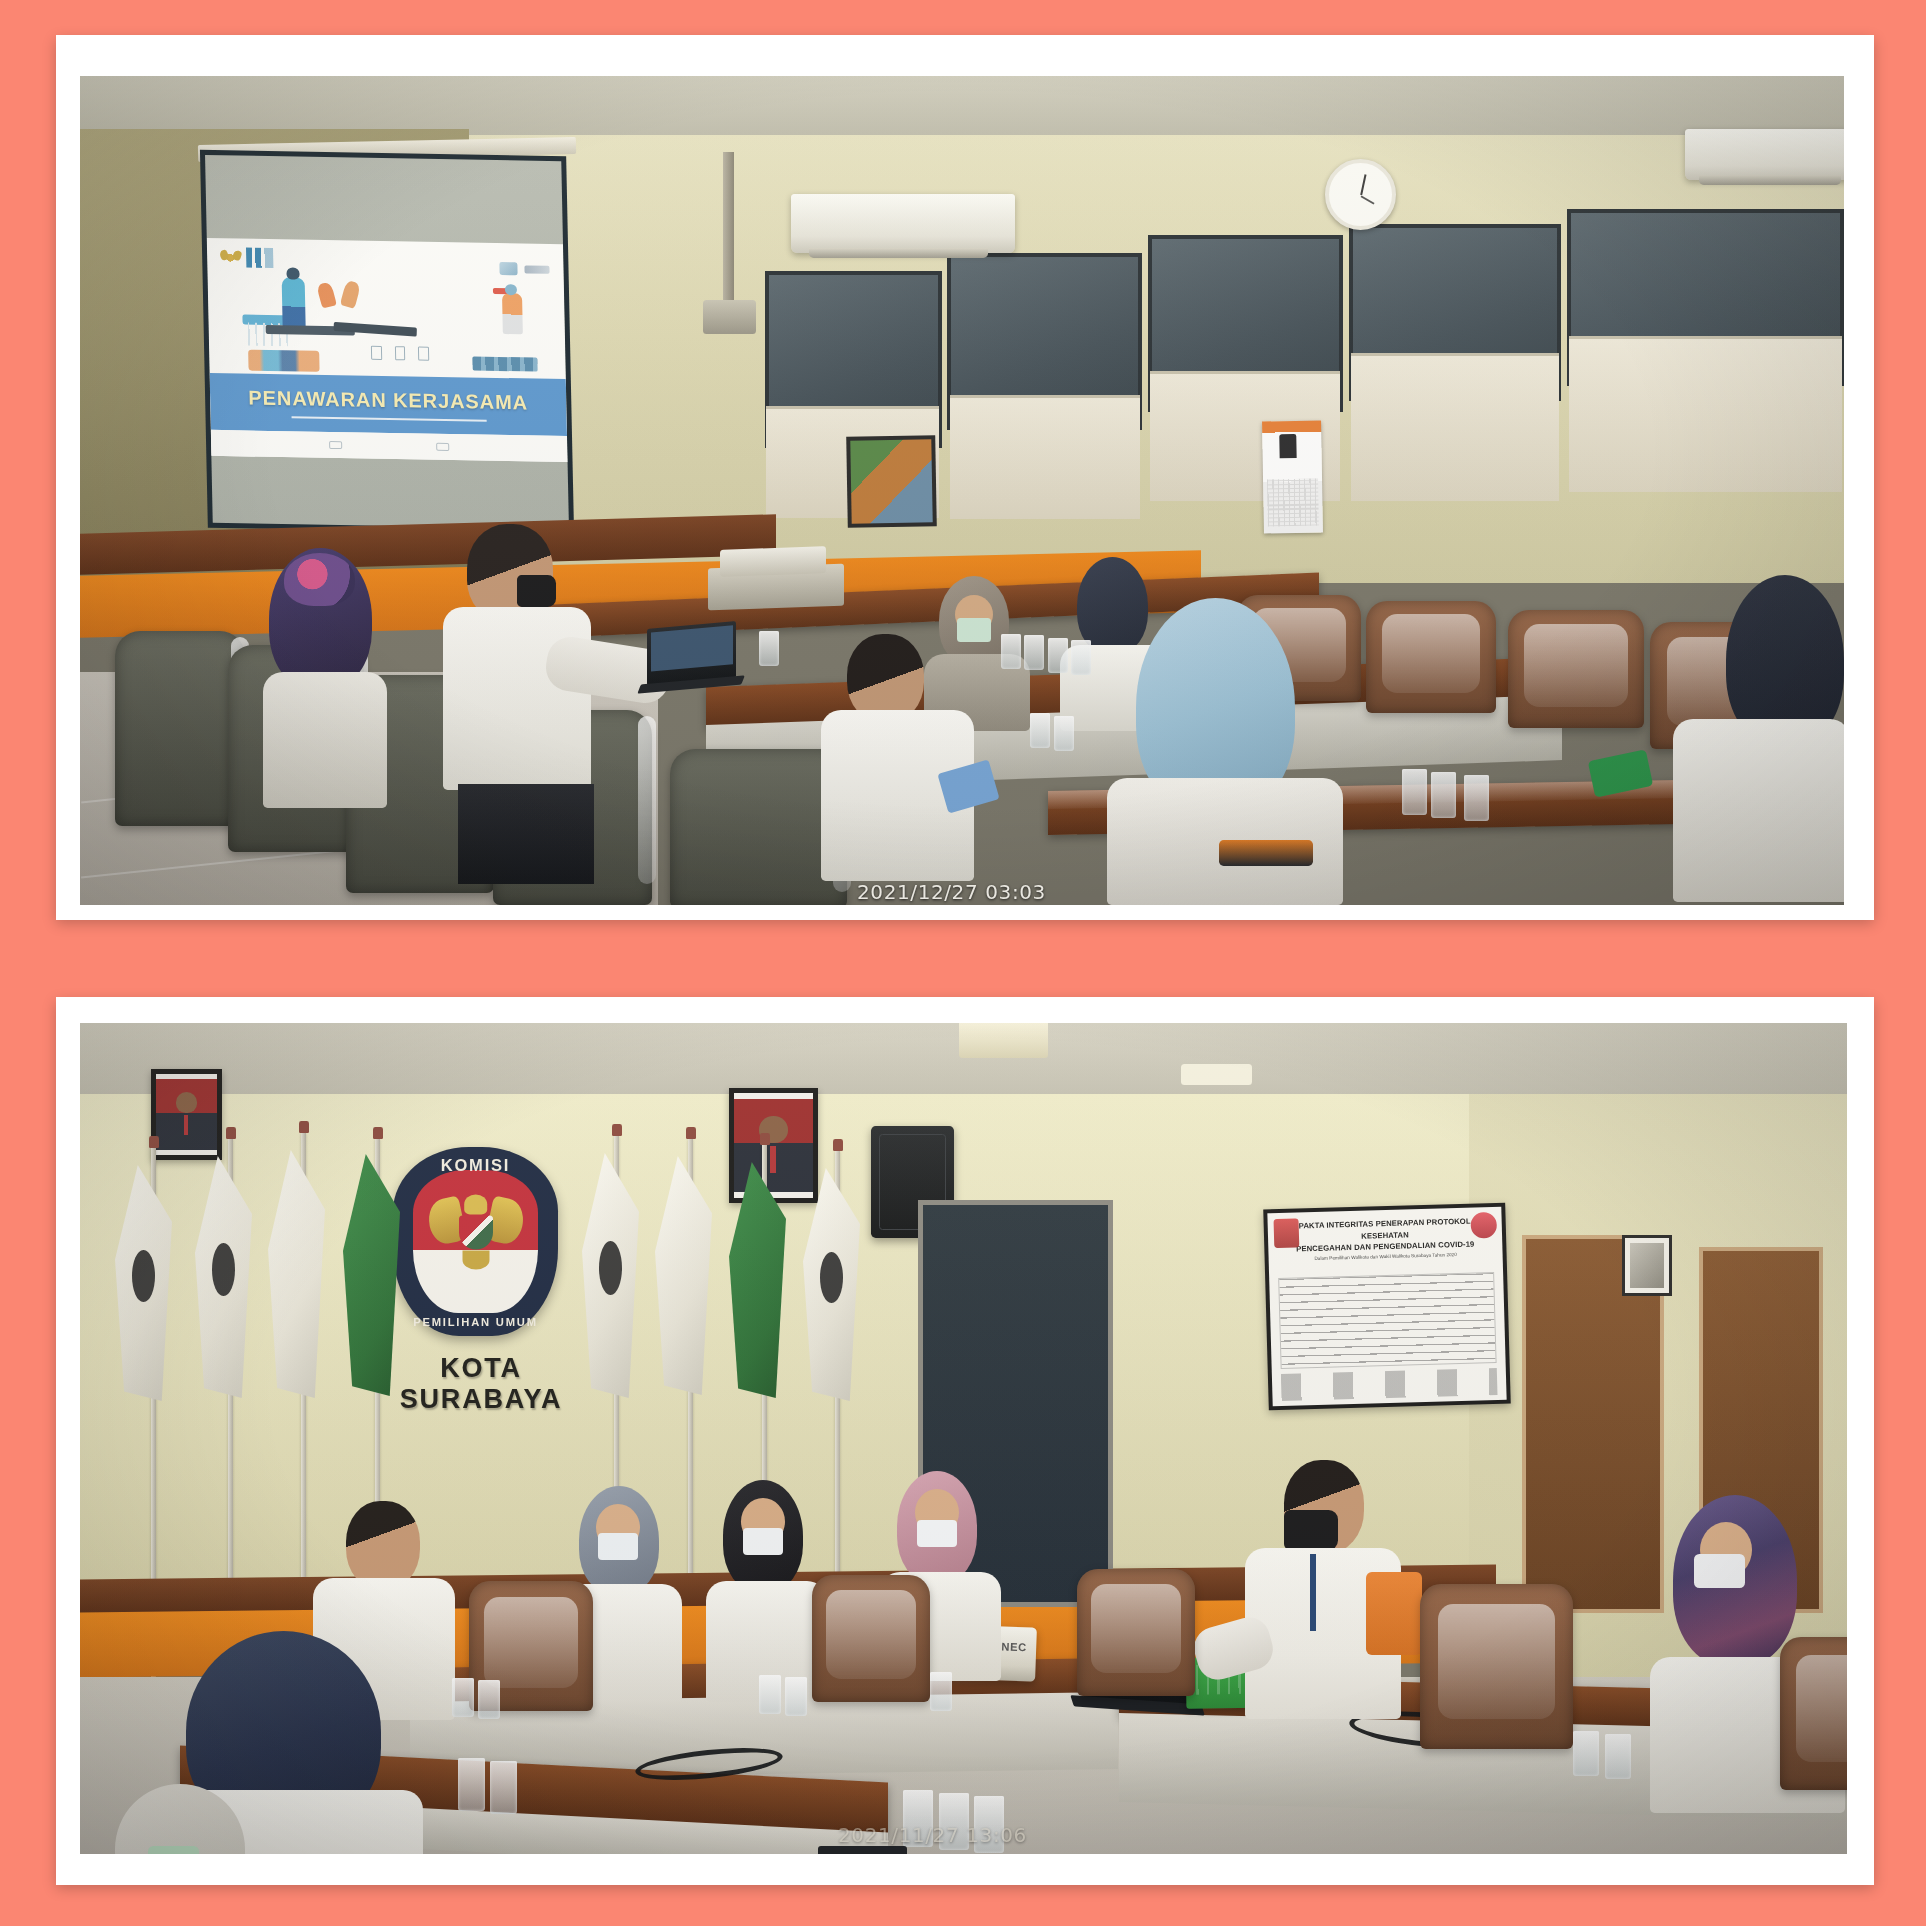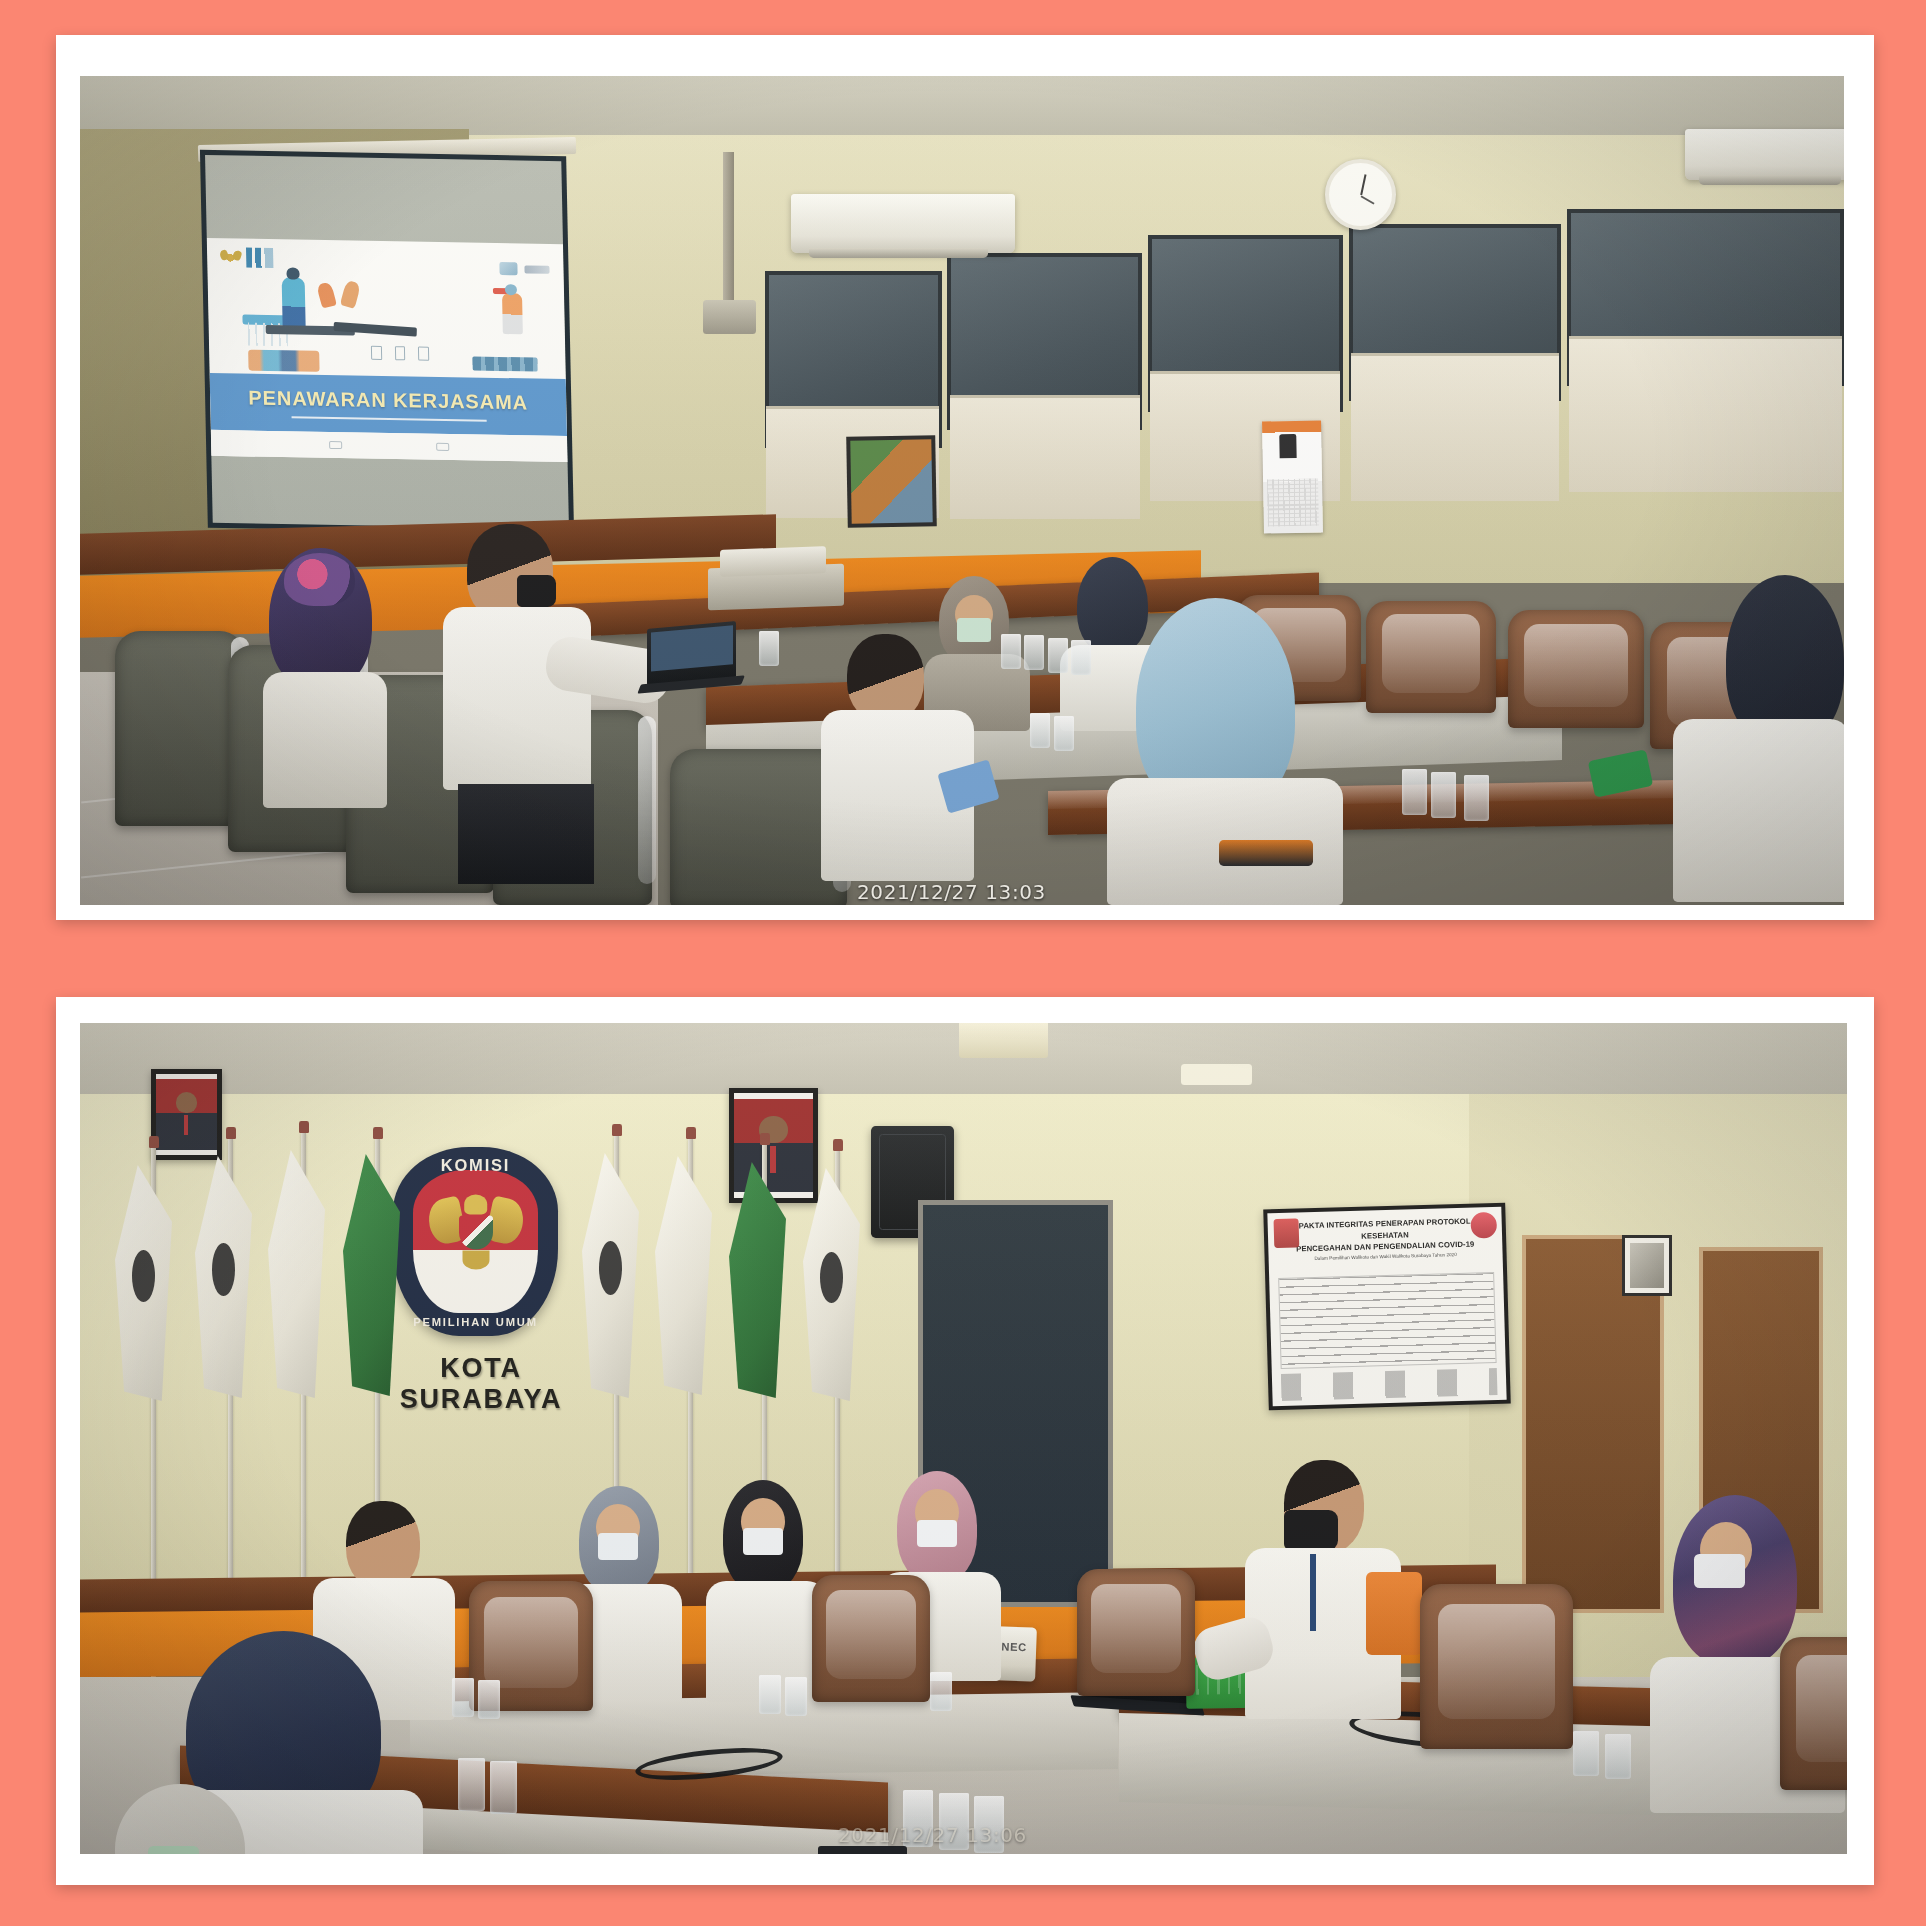--- a/index.html
+++ b/index.html
@@ -724,21 +724,21 @@
       <div class="glass" style="left:1322px;top:693px;height:46px;width:25px;"></div>
       <div class="glass" style="left:1351px;top:696px;height:46px;width:25px;"></div>
       <div class="glass" style="left:1384px;top:699px;height:46px;width:25px;"></div>
 
       <div class="phone-dark" style="left:1139px;top:764px;width:94px;height:26px;background:linear-gradient(180deg,#e8822a,#2b2d31);border-radius:4.7px;"></div>
 
       <div class="warm"></div>
       <div class="vignette"></div>
     </div>
   </div>
-  <div class="timestamp" id="ts-1">2021/12/27 13:03</div>
+  <div class="timestamp" id="ts-1">2021/12/27 03:03</div>
 
   <div class="frame" id="frame-bottom"></div>
   <div class="photo" id="photo-bottom">
     <div class="scene">
 
       <div class="p2-ceiling"></div>
       <div class="p2-wall"></div>
       <div class="p2-right-wall"></div>
       <div class="p2-lamp"></div>
       <div style="position:absolute;left:1101px;top:41px;width:71px;height:21px;background:#f3f0df;border-radius:3.5px;"></div>
@@ -898,16 +898,16 @@
       <div class="glass" style="left:823px;top:767px;width:29.5px;height:57px;"></div>
       <div class="glass" style="left:859px;top:770px;width:29.5px;height:57px;"></div>
       <div class="glass" style="left:894px;top:773px;width:29.5px;height:57px;"></div>
 
       <div class="phone-dark" style="left:738px;top:823px;width:89px;height:23.6px;background:#24262a;"></div>
 
       <div class="warm"></div>
       <div class="vignette"></div>
     </div>
   </div>
-  <div class="timestamp" id="ts-2">2021/12/27 13:06</div>
+  <div class="timestamp" id="ts-2">2021/11/27 13:06</div>
 
 </div>
 
 
 </body></html>

